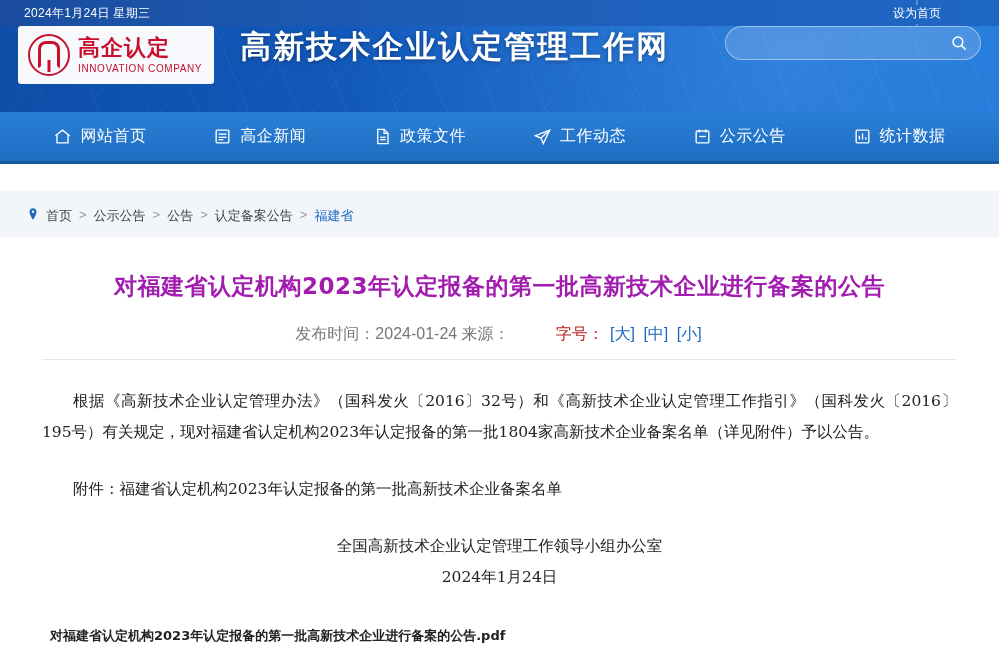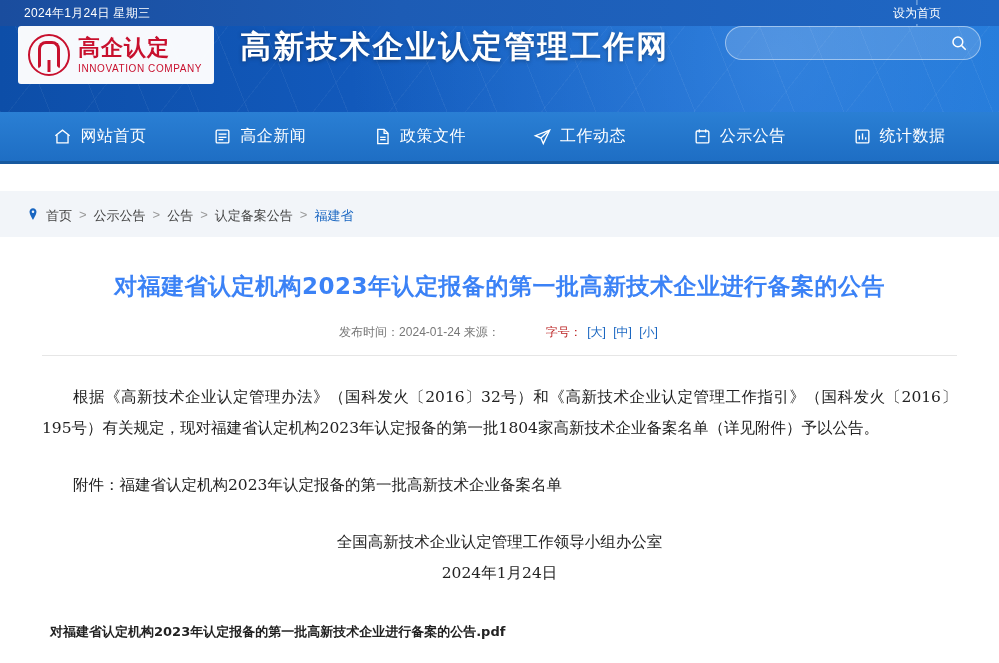--- a/index.html
+++ b/index.html
@@ -149,29 +149,29 @@
   .sheet {
     background: #ffffff;
     padding: 34px 0 0 0;
     height: calc(663px - 26px - 86px - 52px - 46px);
     overflow: hidden;
   }
   .art-title {
     text-align: center;
     font-size: 23px;
     font-weight: 700;
-    color: #3b82f6;
+    color: #a21caf;
     letter-spacing: .5px;
     font-family: "DejaVu Sans", sans-serif;
     padding: 0 60px;
   }
   .art-meta {
     margin-top: 22px;
     display: flex; align-items: center; justify-content: center; gap: 34px;
-    font-size: 12px; color: #777; text-align: right;
+    font-size: 16px; color: #777; text-align: right;
   }
   .art-meta .fs-label { color: #b91c1c; margin-left: 12px; }
   .art-meta .fs a { color: #1966c1; text-decoration: none; margin: 0 2px; }
   .meta-rule {
     margin: 14px 42px 0 42px;
     border-top: 1px solid #e6e6e6;
   }
   .art-body {
     padding: 26px 42px 0 42px;
     font-family: "DejaVu Serif", serif;

